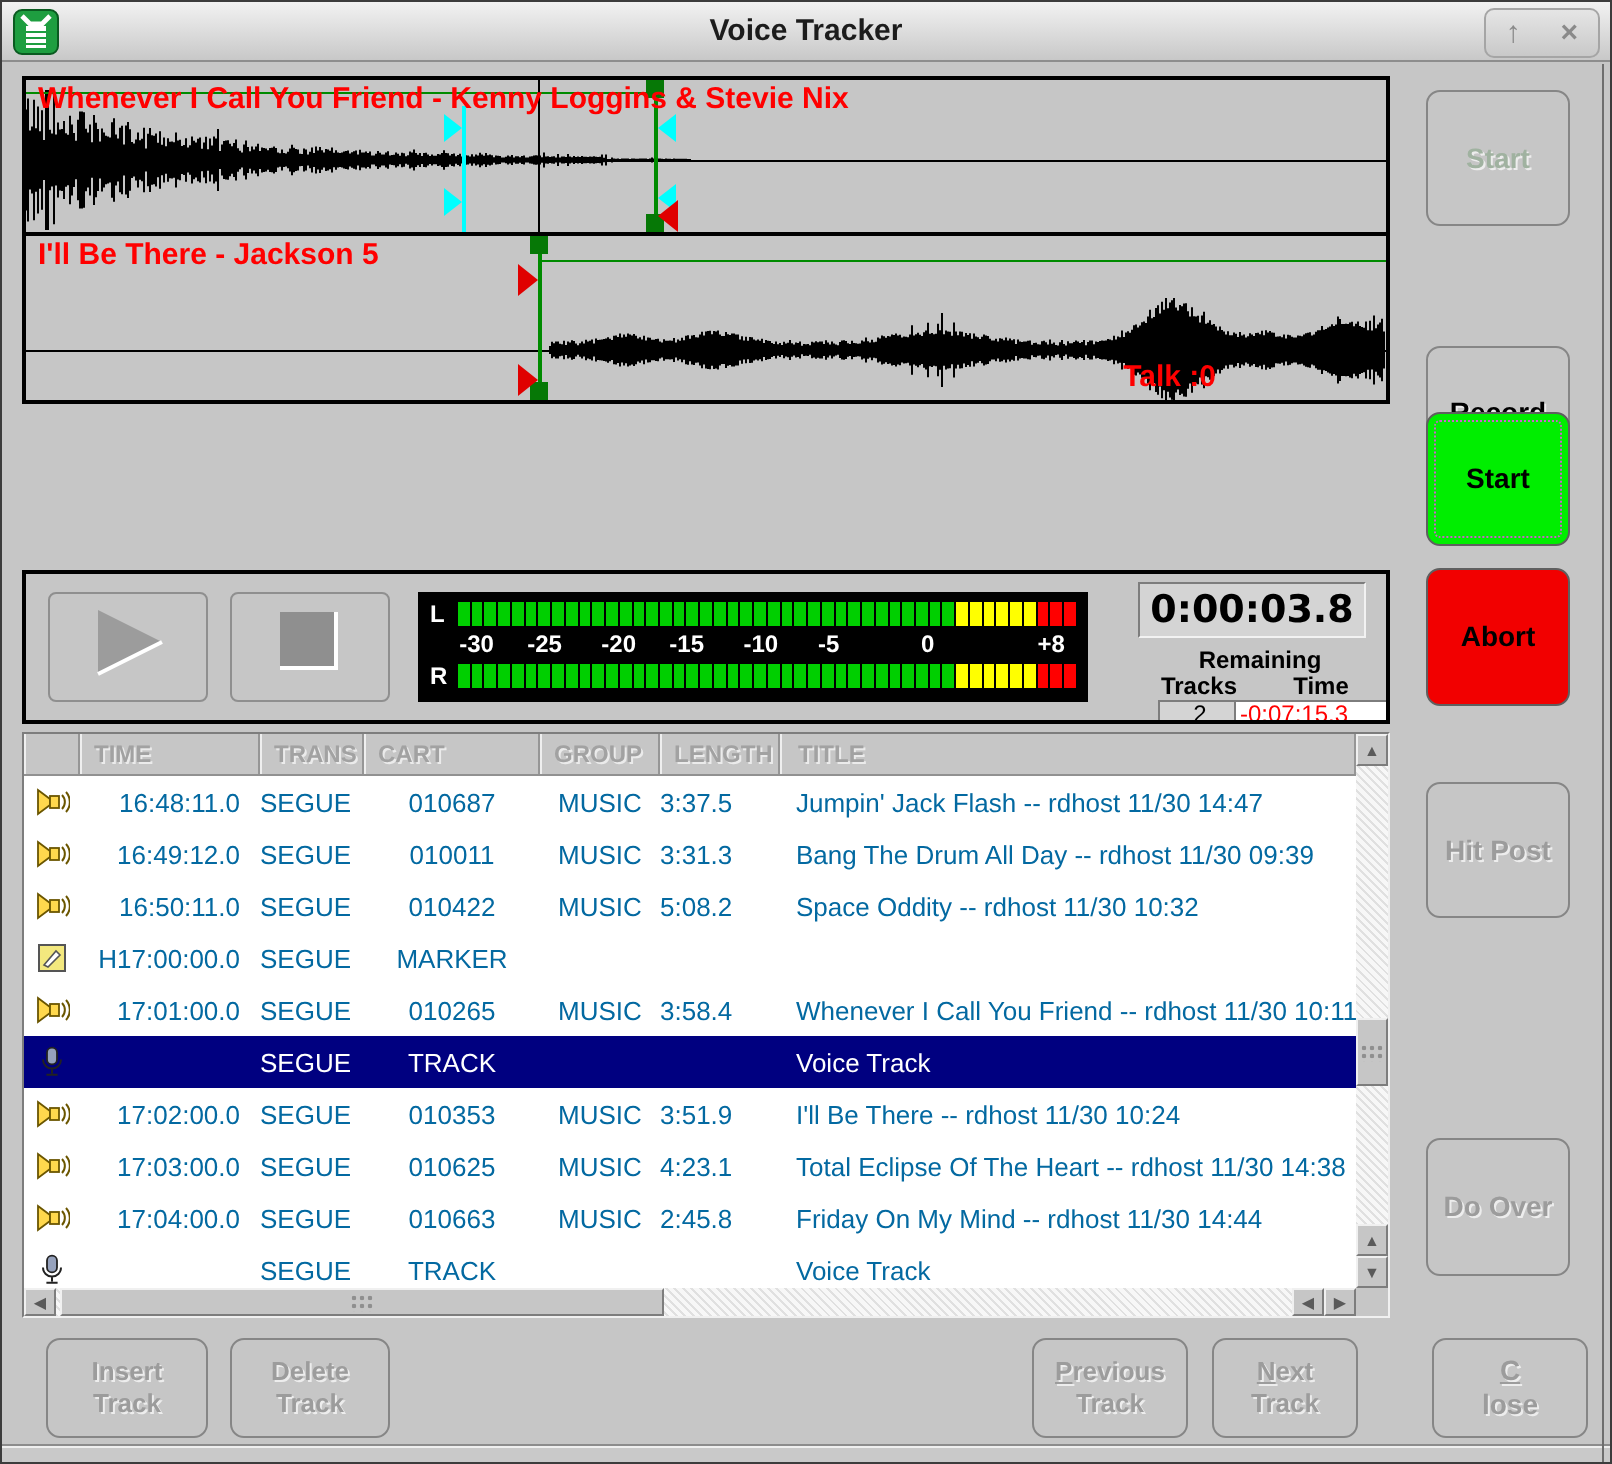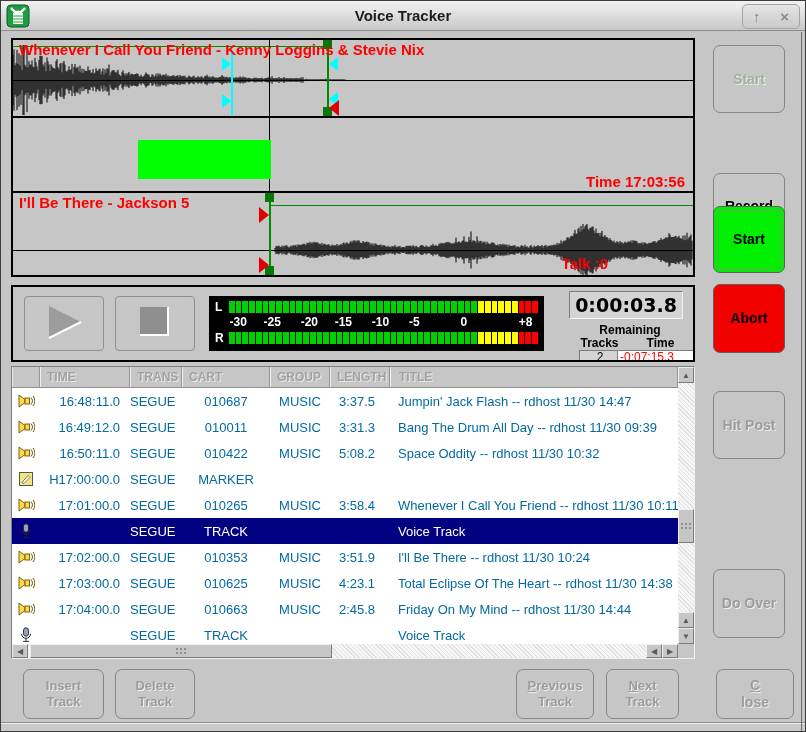--- a/index.html
+++ b/index.html
@@ -77,21 +77,21 @@
              color:#a2a2a2; font-weight:bold; font-size:12px; text-shadow:1px 1px 0 #ebebeb; }
   .hcell { display:flex; align-items:center; padding-left:6px; border-left:1px solid #efefef; border-right:1px solid #969696; overflow:hidden; white-space:nowrap; }
   .lrow { display:flex; height:26px; align-items:center; font-size:13px; color:#0369a1; background:#fff; white-space:nowrap; }
   .lrow.sel { background:#000080; color:#fff; }
   .c { overflow:hidden; white-space:nowrap; flex-shrink:0; }
   .ci  { width:28px; text-align:center; } .ci svg { vertical-align:middle; }
   .ct  { width:90px; text-align:right; padding-right:10px; }
   .ctr { width:52px; }
   .cc  { width:88px; text-align:center; }
   .cg  { width:60px; text-align:center; }
-  .cl  { width:60px; text-align:center; padding-right:6px; }
+  .cl  { width:60px; text-align:left; padding-right:6px; }
   .cti { flex:1 1 auto; padding-left:8px; }
   .hcell.ct,.hcell.cc,.hcell.cg,.hcell.cl { text-align:left; justify-content:flex-start; padding-right:0; }
 
   
   .vscroll { position:absolute; right:0; top:0; bottom:14px; width:16px; display:flex; flex-direction:column; background:#d9d9d9; }
   .hscroll { position:absolute; left:0; right:16px; bottom:0; height:14px; display:flex; background:#d9d9d9; }
   .sbtn { background:#c6c6c6; border:1px solid; border-color:#f0f0f0 #7d7d7d #7d7d7d #f0f0f0;
           color:#5a5a5a; font-size:8px; display:flex; align-items:center; justify-content:center; flex:0 0 auto; }
   .vscroll .sbtn { height:16px; } .hscroll .sbtn { width:16px; }
   .strack { position:relative; flex:1 1 auto;
@@ -167,25 +167,20 @@
         <div class="tri tri-r-cyan" style="left:209px;top:54px"></div>
         <div class="vline gline" style="left:314px"></div>
         <div class="gsq" style="left:310px;top:0"></div>
         <div class="gsq" style="left:310px;bottom:0"></div>
         <div class="tri tri-l-cyan" style="left:316px;top:17px"></div>
         <div class="tri tri-l-cyan" style="left:316px;top:52px"></div>
         <div class="tri tri-l-red" style="left:316px;top:60px"></div>
         <div class="cue-title">Whenever I Call You Friend - Kenny Loggins &amp; Stevie Nix</div>
       </div>
 
-      <div class="panel p2">
-        <div class="vline divider" style="left:256px"></div>
-        <div class="greenblock" style="left:125px;top:22px;width:133px;height:39px"></div>
-        <div class="cue-right" style="right:8px;bottom:1px">Time 17:03:56</div>
-      </div>
 
       <div class="panel p3">
         <svg id="wave3" class="wave" width="680" height="84">
             <path d="M262 55.0V59.0M263 52.9V61.1M264 53.6V60.4M265 52.8V61.2M266 52.7V61.3M267 53.9V60.1M268 54.1V59.9M269 52.4V61.6M270 54.5V59.5M271 52.7V61.3M272 53.3V60.7M273 52.1V61.9M274 52.5V61.5M275 53.8V60.2M276 54.6V59.4M277 53.6V60.4M278 52.7V61.3M279 53.7V60.3M280 51.9V62.1M281 52.7V61.3M282 52.4V61.6M283 51.8V62.2M284 53.8V60.2M285 51.3V62.7M286 52.0V62.0M287 51.9V62.1M288 51.8V62.2M289 51.5V62.5M290 51.2V62.8M291 50.6V63.4M292 51.4V62.6M293 52.0V62.0M294 49.9V64.1M295 49.8V64.2M296 50.5V63.5M297 48.8V65.2M298 50.7V63.3M299 49.3V64.7M300 50.4V63.6M301 48.8V65.2M302 49.3V64.7M303 49.7V64.3M304 49.0V65.0M305 49.9V64.1M306 51.2V62.8M307 50.6V63.4M308 51.7V62.3M309 49.9V64.1M310 52.2V61.8M311 50.8V63.2M312 50.9V63.1M313 51.9V62.1M314 51.9V62.1M315 51.5V62.5M316 51.4V62.6M317 52.7V61.3M318 53.3V60.7M319 51.6V62.4M320 52.4V61.6M321 52.4V61.6M322 52.3V61.7M323 52.4V61.6M324 51.0V63.0M325 53.2V60.8M326 51.7V62.3M327 52.4V61.6M328 50.9V63.1M329 52.1V61.9M330 49.9V64.1M331 49.6V64.4M332 51.4V62.6M333 49.8V64.2M334 49.5V64.5M335 50.6V63.4M336 50.8V63.2M337 49.3V64.7M338 47.9V66.1M339 49.7V64.3M340 47.7V66.3M341 47.5V66.5M342 47.4V66.6M343 49.1V64.9M344 47.5V66.5M345 47.7V66.3M346 47.3V66.7M347 49.3V64.7M348 50.0V64.0M349 50.0V64.0M350 48.0V66.0M351 49.1V64.9M352 49.5V64.5M353 48.7V65.3M354 48.7V65.3M355 49.3V64.7M356 49.2V64.8M357 51.7V62.3M358 50.1V63.9M359 52.3V61.7M360 50.4V63.6M361 52.4V61.6M362 50.5V63.5M363 50.6V63.4M364 51.8V62.2M365 52.2V61.8M366 51.8V62.2M367 52.4V61.6M368 51.4V62.6M369 53.5V60.5M370 52.0V62.0M371 52.4V61.6M372 52.5V61.5M373 53.5V60.5M374 54.0V60.0M375 52.7V61.3M376 54.1V59.9M377 53.5V60.5M378 54.5V59.5M379 52.9V61.1M380 53.7V60.3M381 53.4V60.6M382 52.0V62.0M383 53.6V60.4M384 54.3V59.7M385 53.3V60.7M386 53.5V60.5M387 52.8V61.2M388 54.9V59.1M389 54.0V60.0M390 54.1V59.9M391 54.0V60.0M392 54.6V59.4M393 52.9V61.1M394 53.2V60.8M395 52.6V61.4M396 53.1V60.9M397 52.7V61.3M398 52.8V61.2M399 54.0V60.0M400 52.1V61.9M401 53.2V60.8M402 54.2V59.8M403 52.8V61.2M404 53.7V60.3M405 54.2V59.8M406 54.6V59.4M407 53.0V61.0M408 52.2V61.8M409 52.1V61.9M410 52.5V61.5M411 53.6V60.4M412 54.0V60.0M413 52.4V61.6M414 53.5V60.5M415 53.6V60.4M416 53.9V60.1M417 53.7V60.3M418 52.2V61.8M419 52.7V61.3M420 50.8V63.2M421 52.6V61.4M422 53.2V60.8M423 51.9V62.1M424 53.1V60.9M425 52.9V61.1M426 50.7V63.3M427 51.3V62.7M428 49.8V64.2M429 50.1V63.9M430 50.9V63.1M431 50.0V64.0M432 50.2V63.8M433 49.2V64.8M434 49.5V64.5M435 48.7V65.3M436 49.8V64.2M437 49.4V64.6M438 50.7V63.3M439 50.2V63.8M440 50.4V63.6M441 50.6V63.4M442 49.3V64.7M443 44.6V69.4M444 49.7V64.3M445 49.1V64.9M446 48.4V65.6M447 49.4V64.6M448 50.0V64.0M449 48.1V65.9M450 47.3V66.7M451 43.4V70.6M452 48.9V65.1M453 48.5V65.5M454 49.1V64.9M455 48.9V65.1M456 43.9V70.1M457 47.1V66.9M458 38.5V75.5M459 49.1V64.9M460 47.3V66.7M461 47.7V66.3M462 47.9V66.1M463 49.9V64.1M464 43.3V70.7M465 47.7V66.3M466 49.6V64.4M467 47.8V66.2M468 47.9V66.1M469 50.3V63.7M470 48.5V65.5M471 49.5V64.5M472 48.6V65.4M473 51.4V62.6M474 48.7V65.3M475 50.2V63.8M476 50.6V63.4M477 51.5V62.5M478 50.4V63.6M479 49.3V64.7M480 49.7V64.3M481 50.0V64.0M482 51.4V62.6M483 52.3V61.7M484 52.2V61.8M485 51.4V62.6M486 52.8V61.2M487 51.1V62.9M488 51.4V62.6M489 52.1V61.9M490 50.8V63.2M491 52.3V61.7M492 51.2V62.8M493 52.1V61.9M494 51.6V62.4M495 54.0V60.0M496 51.7V62.3M497 52.7V61.3M498 53.0V61.0M499 52.7V61.3M500 52.7V61.3M501 52.4V61.6M502 52.3V61.7M503 54.4V59.6M504 53.5V60.5M505 53.4V60.6M506 54.1V59.9M507 54.3V59.7M508 52.6V61.4M509 52.4V61.6M510 53.1V60.9M511 54.3V59.7M512 51.8V62.2M513 53.9V60.1M514 53.2V60.8M515 54.5V59.5M516 54.7V59.3M517 53.1V60.9M518 52.0V62.0M519 54.0V60.0M520 54.8V59.2M521 52.6V61.4M522 53.6V60.4M523 53.6V60.4M524 53.0V61.0M525 52.3V61.7M526 52.8V61.2M527 53.5V60.5M528 53.0V61.0M529 52.0V62.0M530 54.6V59.4M531 53.0V61.0M532 52.3V61.7M533 52.2V61.8M534 54.1V59.9M535 52.7V61.3M536 53.0V61.0M537 52.5V61.5M538 52.3V61.7M539 52.4V61.6M540 52.3V61.7M541 51.5V62.5M542 51.8V62.2M543 52.1V61.9M544 49.9V64.1M545 51.7V62.3M546 50.3V63.7M547 50.6V63.4M548 47.3V66.7M549 50.5V63.5M550 48.3V65.7M551 47.6V66.4M552 48.4V65.6M553 46.9V67.1M554 44.6V69.4M555 44.2V69.8M556 45.8V68.2M557 44.7V69.3M558 43.1V70.9M559 42.7V71.3M560 43.5V70.5M561 40.3V73.7M562 36.9V77.1M563 41.1V72.9M564 40.5V73.5M565 36.0V78.0M566 34.6V79.4M567 38.8V75.2M568 32.9V81.1M569 36.9V77.1M570 31.0V83.0M571 36.1V77.9M572 33.3V80.7M573 32.1V81.9M574 31.0V83.0M575 35.7V78.3M576 37.3V76.7M577 34.5V79.5M578 35.1V78.9M579 33.7V80.3M580 33.6V80.4M581 37.6V76.4M582 40.2V73.8M583 35.6V78.4M584 40.1V73.9M585 40.2V73.8M586 39.9V74.1M587 43.2V70.8M588 39.8V74.2M589 37.9V76.1M590 43.9V70.1M591 43.4V70.6M592 42.1V71.9M593 44.4V69.6M594 44.0V70.0M595 45.3V68.7M596 47.2V66.8M597 45.2V68.8M598 47.0V67.0M599 47.8V66.2M600 49.2V64.8M601 47.6V66.4M602 49.6V64.4M603 49.6V64.4M604 48.3V65.7M605 48.9V65.1M606 50.5V63.5M607 48.0V66.0M608 49.7V64.3M609 49.2V64.8M610 50.7V63.3M611 50.1V63.9M612 48.6V65.4M613 49.3V64.7M614 50.0V64.0M615 48.5V65.5M616 48.4V65.6M617 49.1V64.9M618 47.4V66.6M619 49.6V64.4M620 47.1V66.9M621 48.2V65.8M622 47.5V66.5M623 48.2V65.8M624 48.4V65.6M625 50.4V63.6M626 50.2V63.8M627 50.1V63.9M628 50.6V63.4M629 49.2V64.8M630 51.3V62.7M631 49.4V64.6M632 49.6V64.4M633 50.4V63.6M634 50.7V63.3M635 50.8V63.2M636 49.8V64.2M637 49.9V64.1M638 50.1V63.9M639 49.3V64.7M640 48.6V65.4M641 48.4V65.6M642 48.1V65.9M643 49.8V64.2M644 49.3V64.7M645 47.9V66.1M646 47.1V66.9M647 47.1V66.9M648 45.0V69.0M649 46.9V67.1M650 46.5V67.5M651 45.8V68.2M652 45.3V68.7M653 44.1V69.9M654 45.0V69.0M655 44.3V69.7M656 40.2V73.8M657 41.5V72.5M658 44.0V70.0M659 44.0V70.0M660 43.9V70.1M661 44.0V70.0M662 43.2V70.8M663 42.9V71.1M664 45.1V68.9M665 43.9V70.1M666 42.8V71.2M667 45.0V69.0M668 45.5V68.5M669 45.9V68.1M670 42.7V71.3M671 47.1V66.9M672 42.4V71.6M673 47.2V66.8M674 39.7V74.3M675 46.1V67.9M676 44.3V69.7M677 43.3V70.7M678 41.4V72.6M679 47.7V66.3" stroke="#000" stroke-width="1"></path>
           </svg>
         <div class="zero" style="top:57px"></div>
         <div class="ghline" style="left:258px;right:0;top:12px"></div>
         <div class="vline gline" style="left:256px"></div>
         <div class="gsq" style="left:252px;top:0"></div>
         <div class="gsq" style="left:252px;bottom:0"></div>

